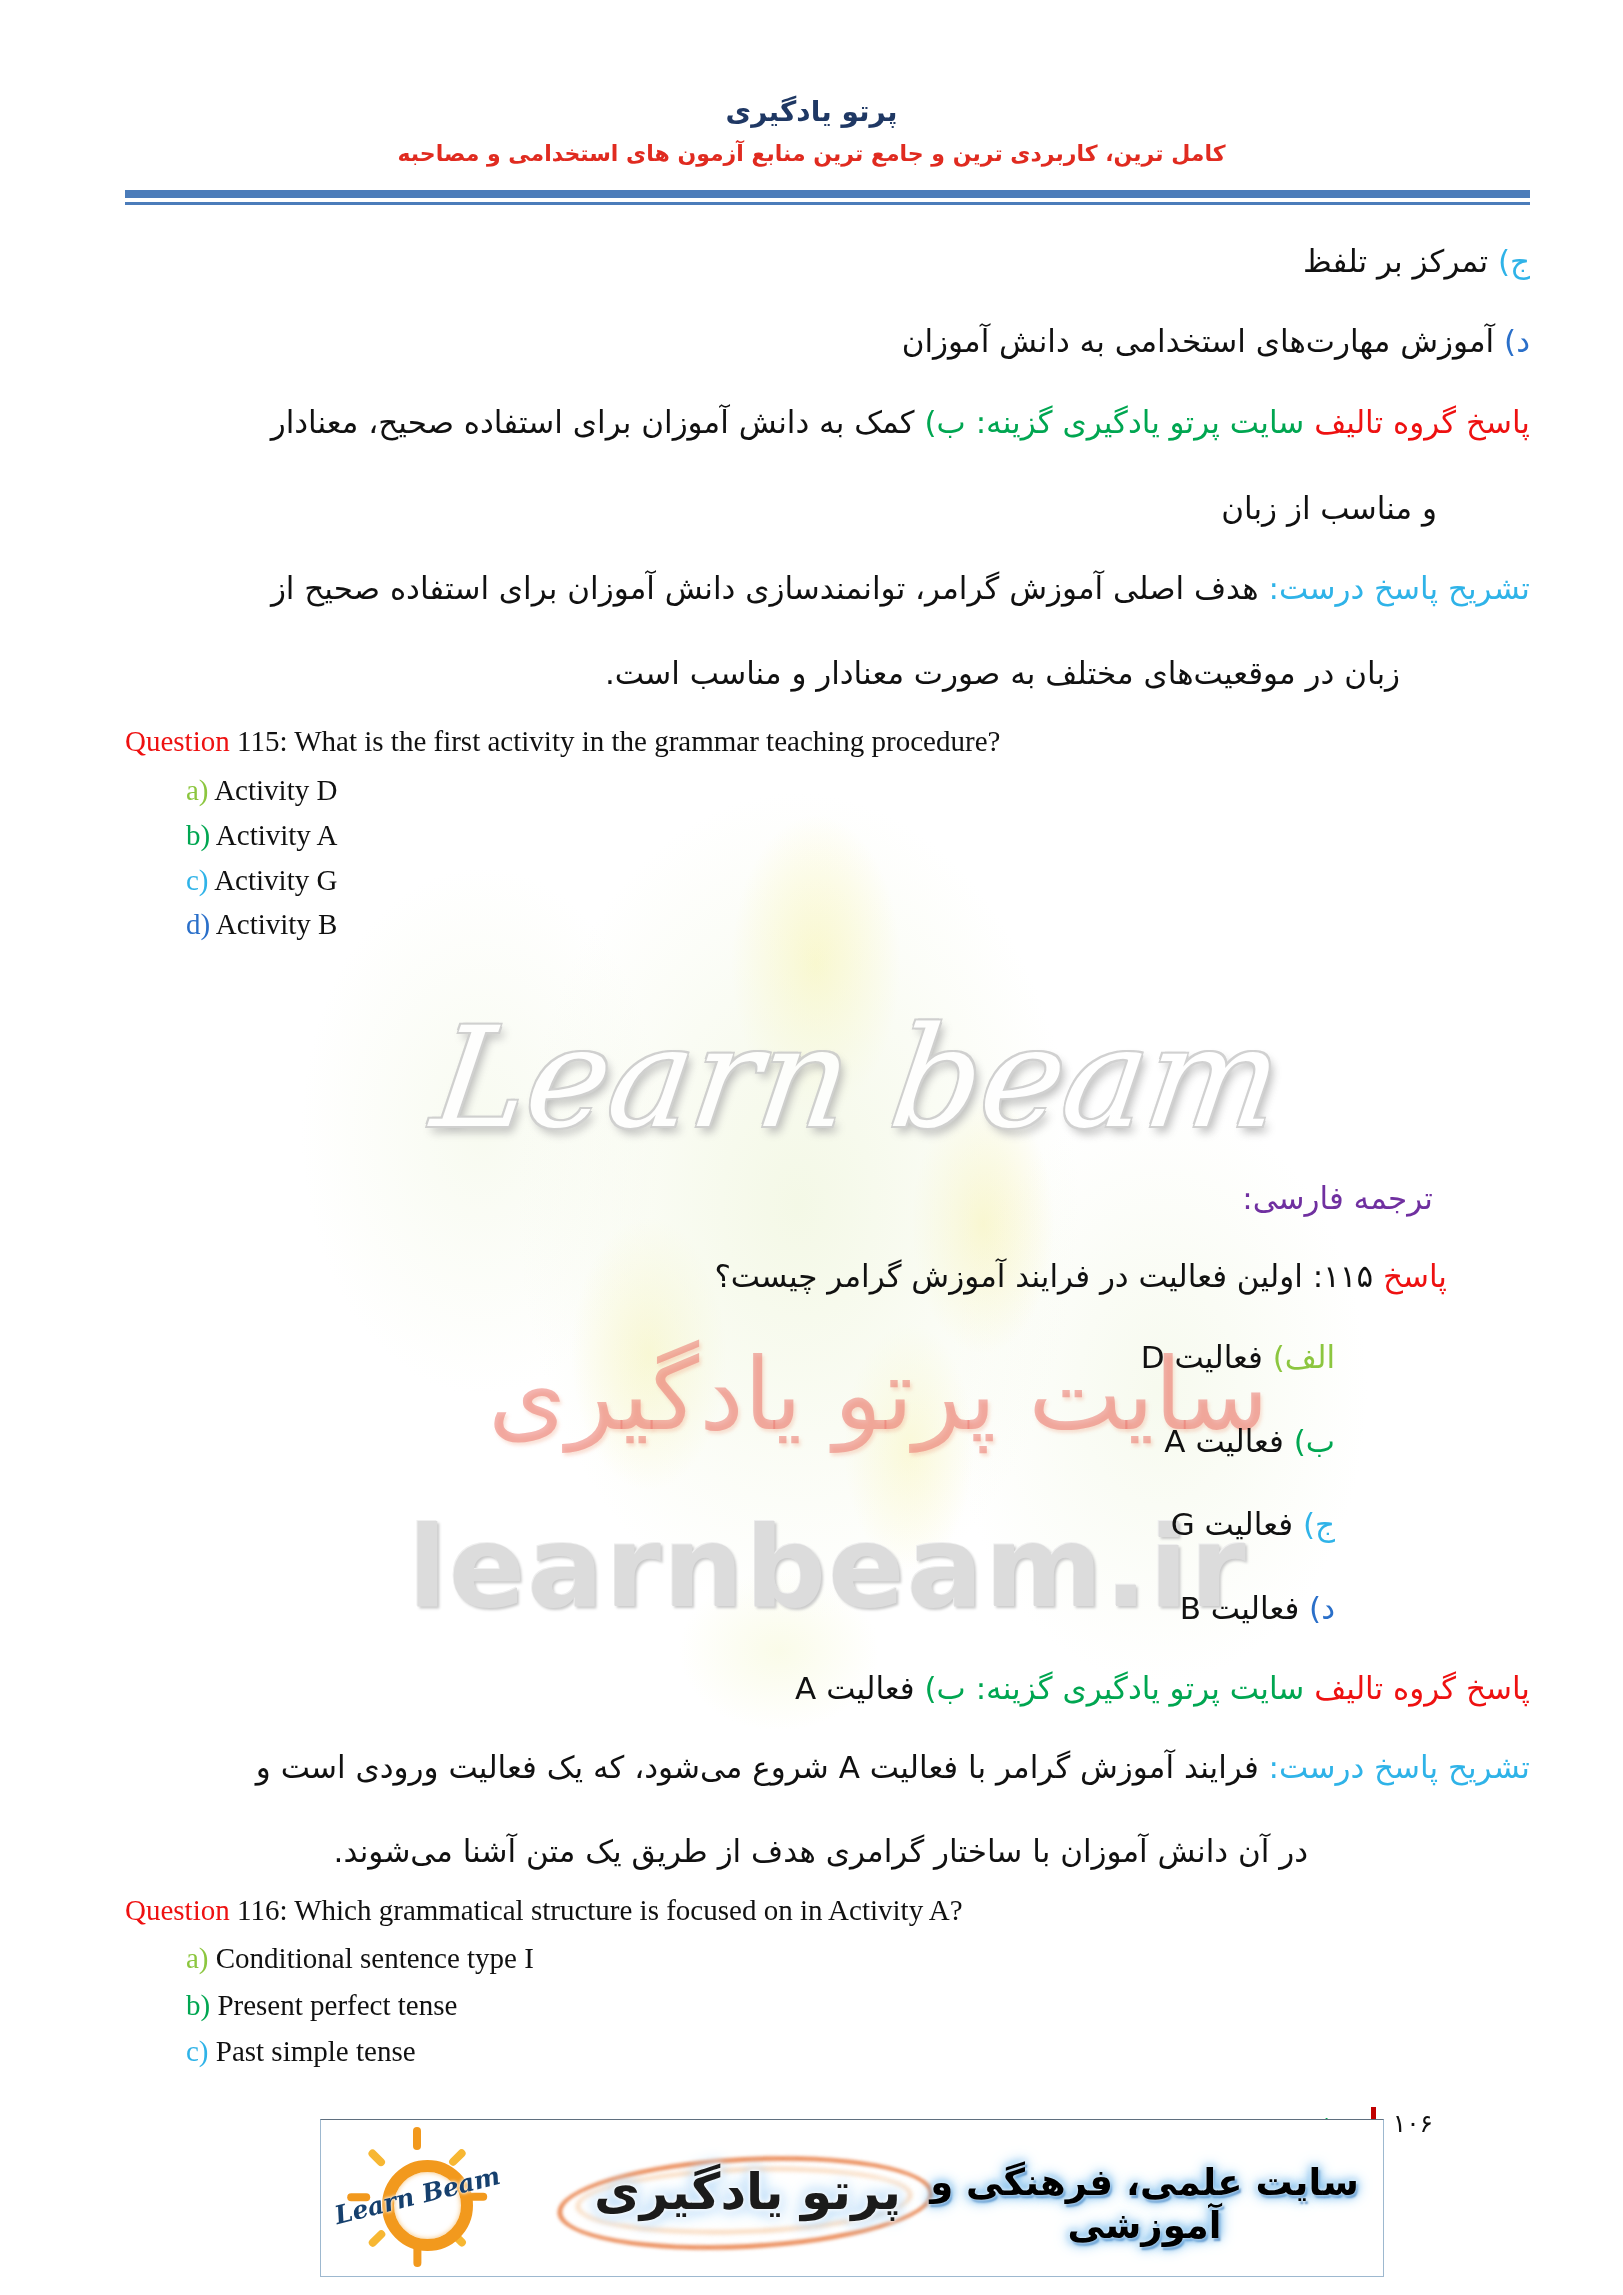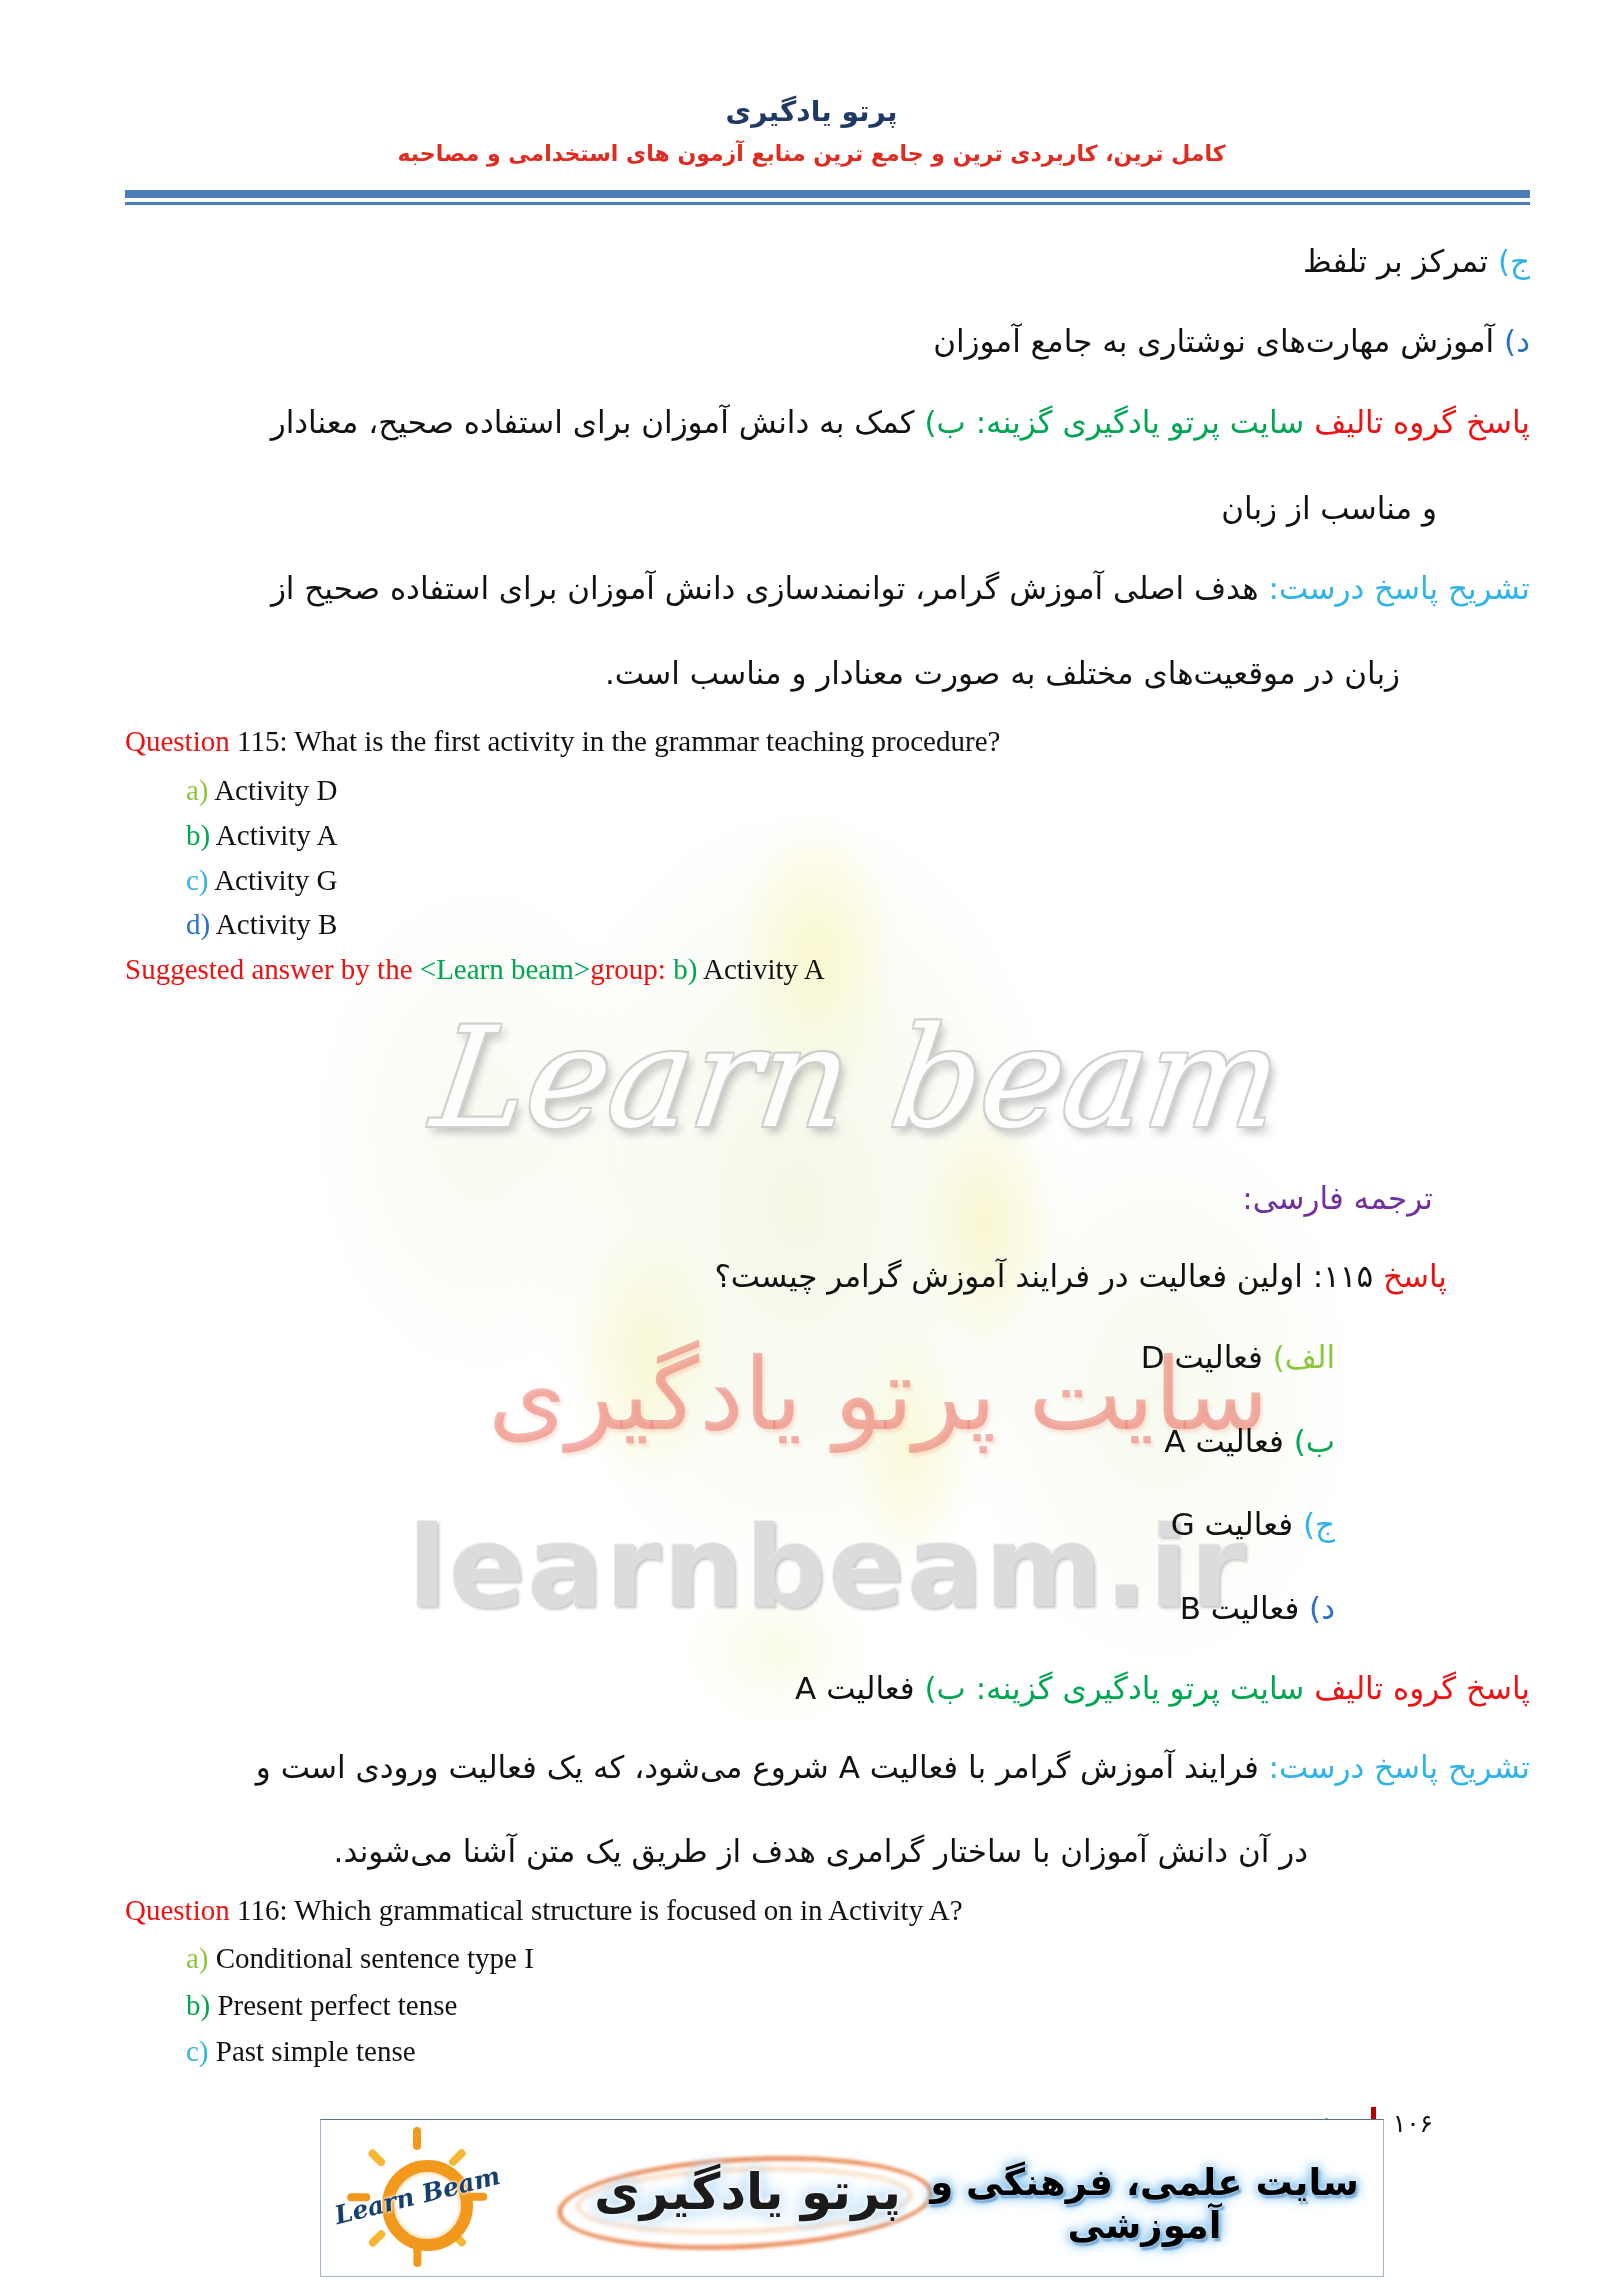--- a/index.html
+++ b/index.html
@@ -88,21 +88,21 @@
   <div class="hdr-sub">کامل ترین، کاربردی ترین و جامع ترین منابع آزمون های استخدامی و مصاحبه</div>
   <div class="hdr-rule">
     <span class="rule-thick"></span>
     <span class="rule-thin"></span>
   </div>
 
   <div class="fa-line" style="top:243px">
     <span class="c-cyan">ج)</span><span> تمرکز بر تلفظ</span>
   </div>
   <div class="fa-line" style="top:323px">
-    <span class="c-blue">د)</span><span> آموزش مهارت‌های نوشتاری به جامع آموزان</span>
+    <span class="c-blue">د)</span><span> آموزش مهارت‌های استخدامی به دانش آموزان</span>
   </div>
   <div class="fa-line" style="top:404px">
     <span class="c-red">پاسخ گروه تالیف</span><span class="c-green"> سایت پرتو یادگیری گزینه: ب)</span><span> کمک به دانش آموزان برای استفاده صحیح، معنادار</span>
   </div>
   <div class="fa-line" style="top:490px;right:186px">و مناسب از زبان</div>
   <div class="fa-line" style="top:570px">
     <span class="c-cyan">تشریح پاسخ درست:</span><span> هدف اصلی آموزش گرامر، توانمندسازی دانش آموزان برای استفاده صحیح از</span>
   </div>
   <div class="fa-line" style="top:655px;right:223px">زبان در موقعیت‌های مختلف به صورت معنادار و مناسب است.</div>
 
@@ -113,23 +113,20 @@
     <span class="c-lgreen">a)</span><span> Activity D</span>
   </div>
   <div class="en-line en-opt" style="top:819px">
     <span class="c-green">b)</span><span> Activity A</span>
   </div>
   <div class="en-line en-opt" style="top:864px">
     <span class="c-cyan">c)</span><span> Activity G</span>
   </div>
   <div class="en-line en-opt" style="top:908px">
     <span class="c-blue">d)</span><span> Activity B</span>
-  </div>
-  <div class="en-line" style="top:953px">
-    <span class="c-red">Suggested answer by the </span><span class="c-green">&lt;Learn beam&gt;</span><span class="c-red">group:</span><span class="c-green"> b)</span><span> Activity A</span>
   </div>
 
   <div class="fa-line c-purple" style="top:1180px;right:190px">ترجمه فارسی:</div>
   <div class="fa-line" style="top:1258px;right:176px">
     <span class="c-red">پاسخ</span><span> ۱۱۵: اولین فعالیت در فرایند آموزش گرامر چیست؟</span>
   </div>
   <div class="fa-line" style="top:1339px;right:288px">
     <span class="c-lgreen">الف)</span><span> فعالیت D</span>
   </div>
   <div class="fa-line" style="top:1423px;right:288px">

